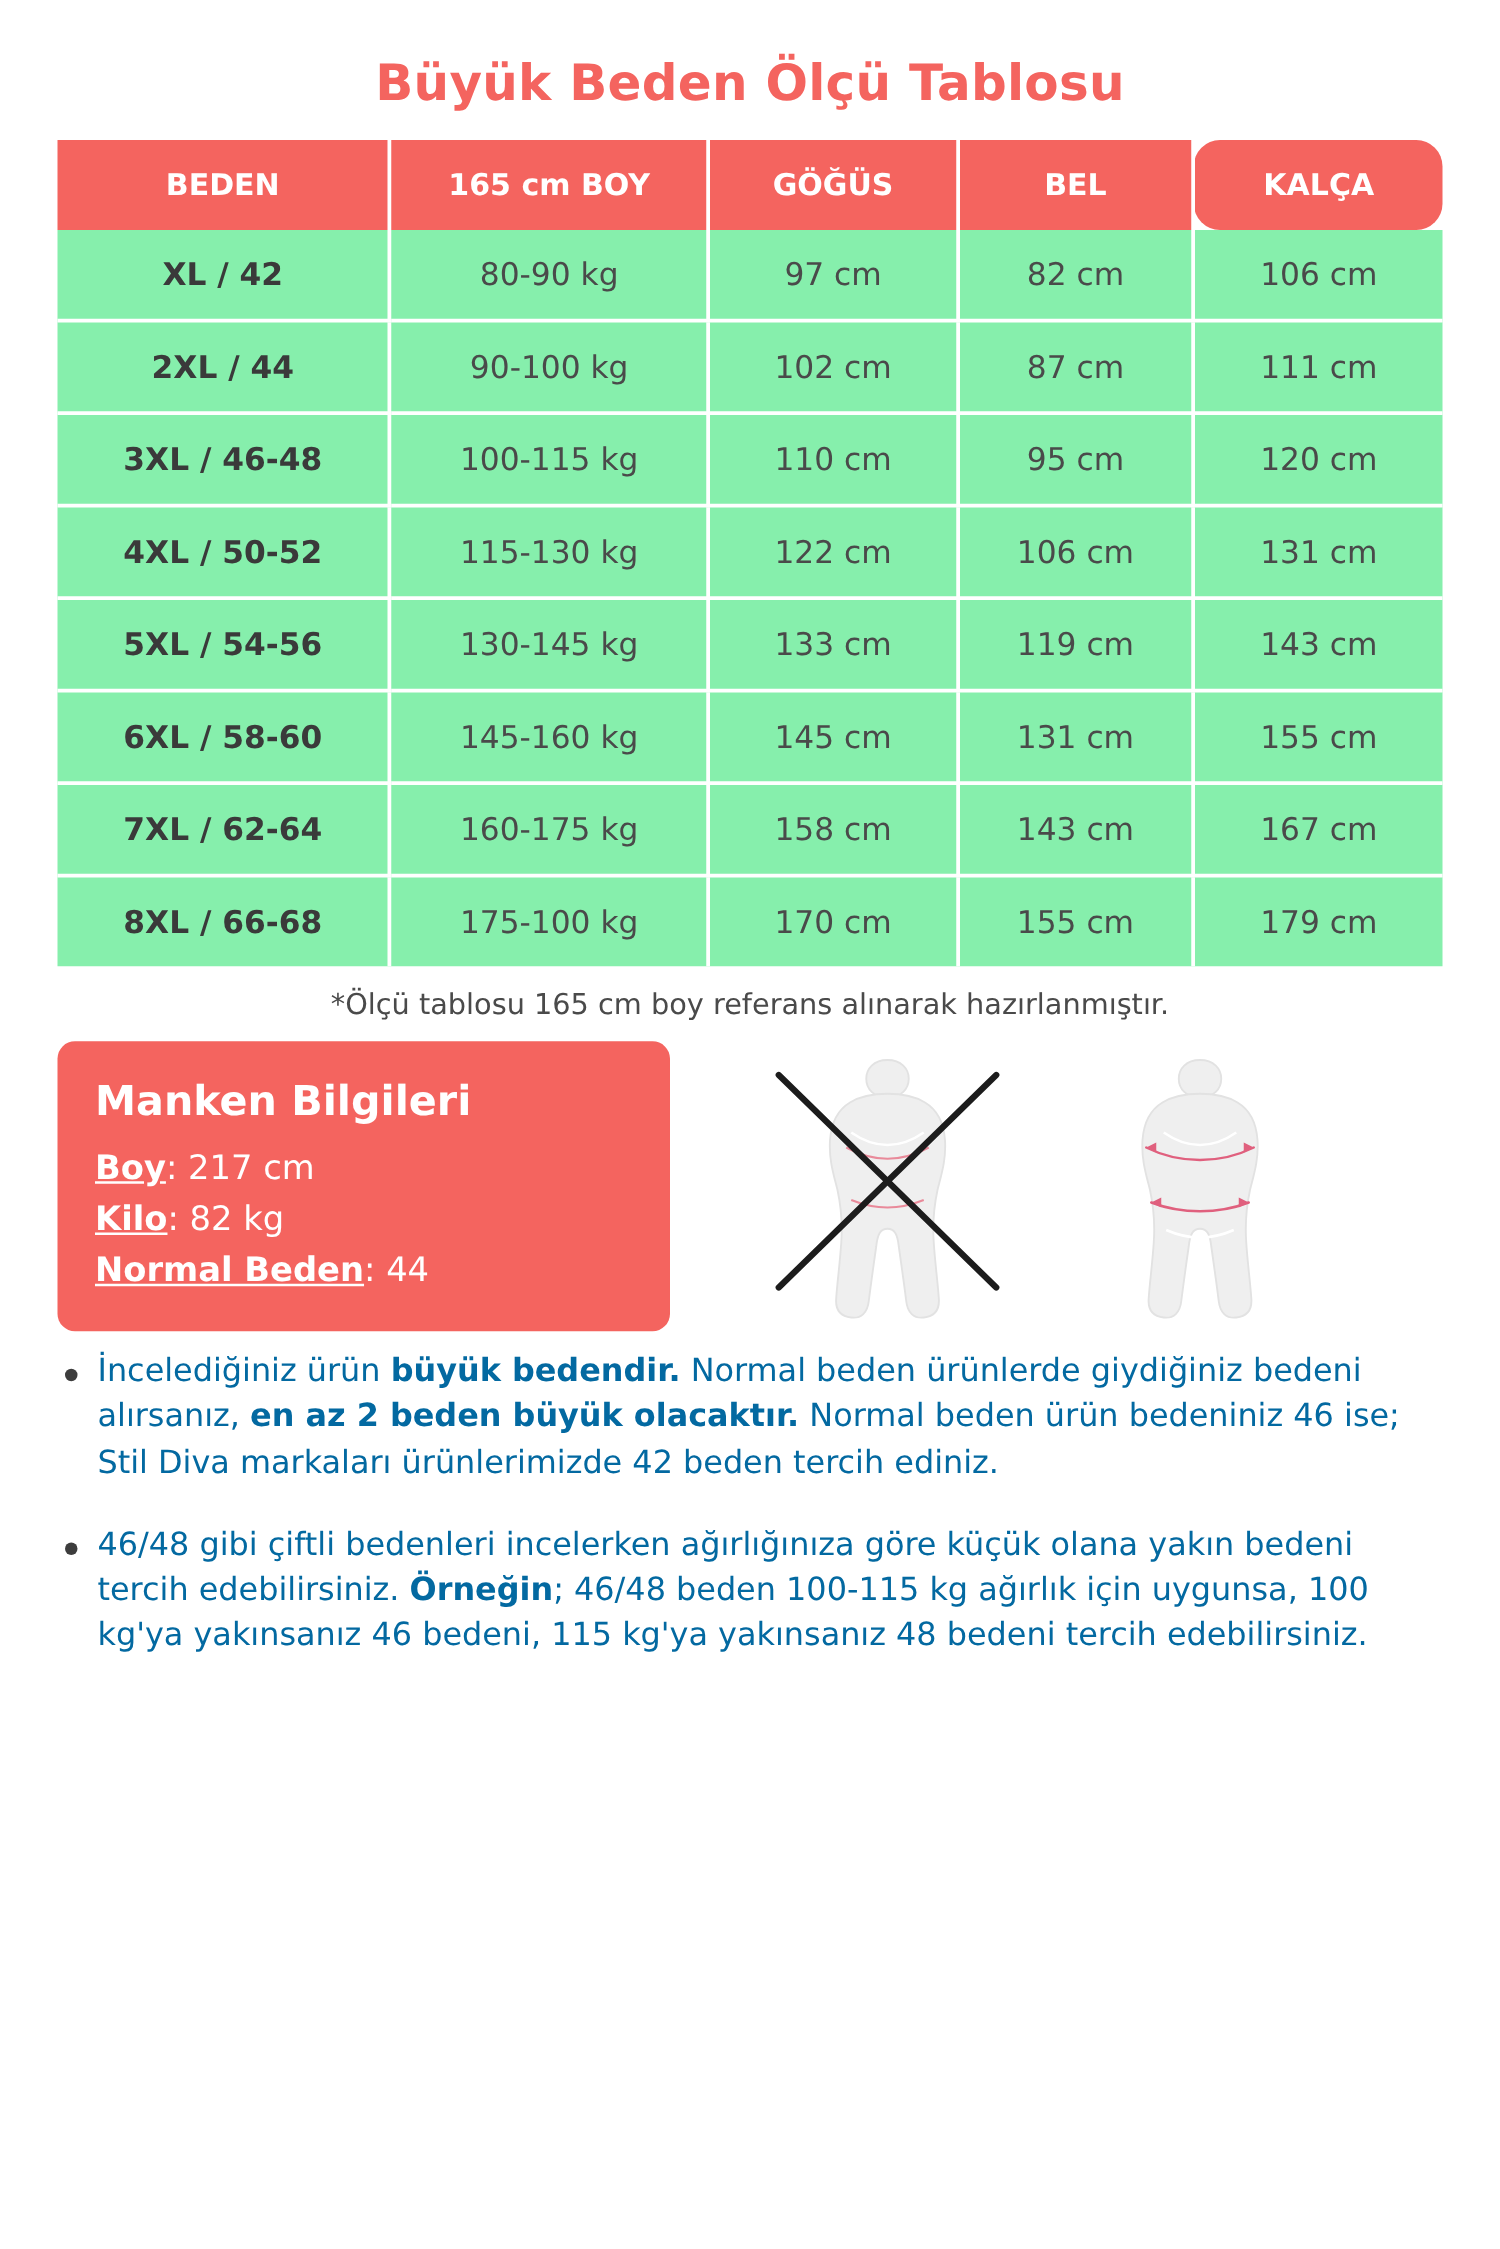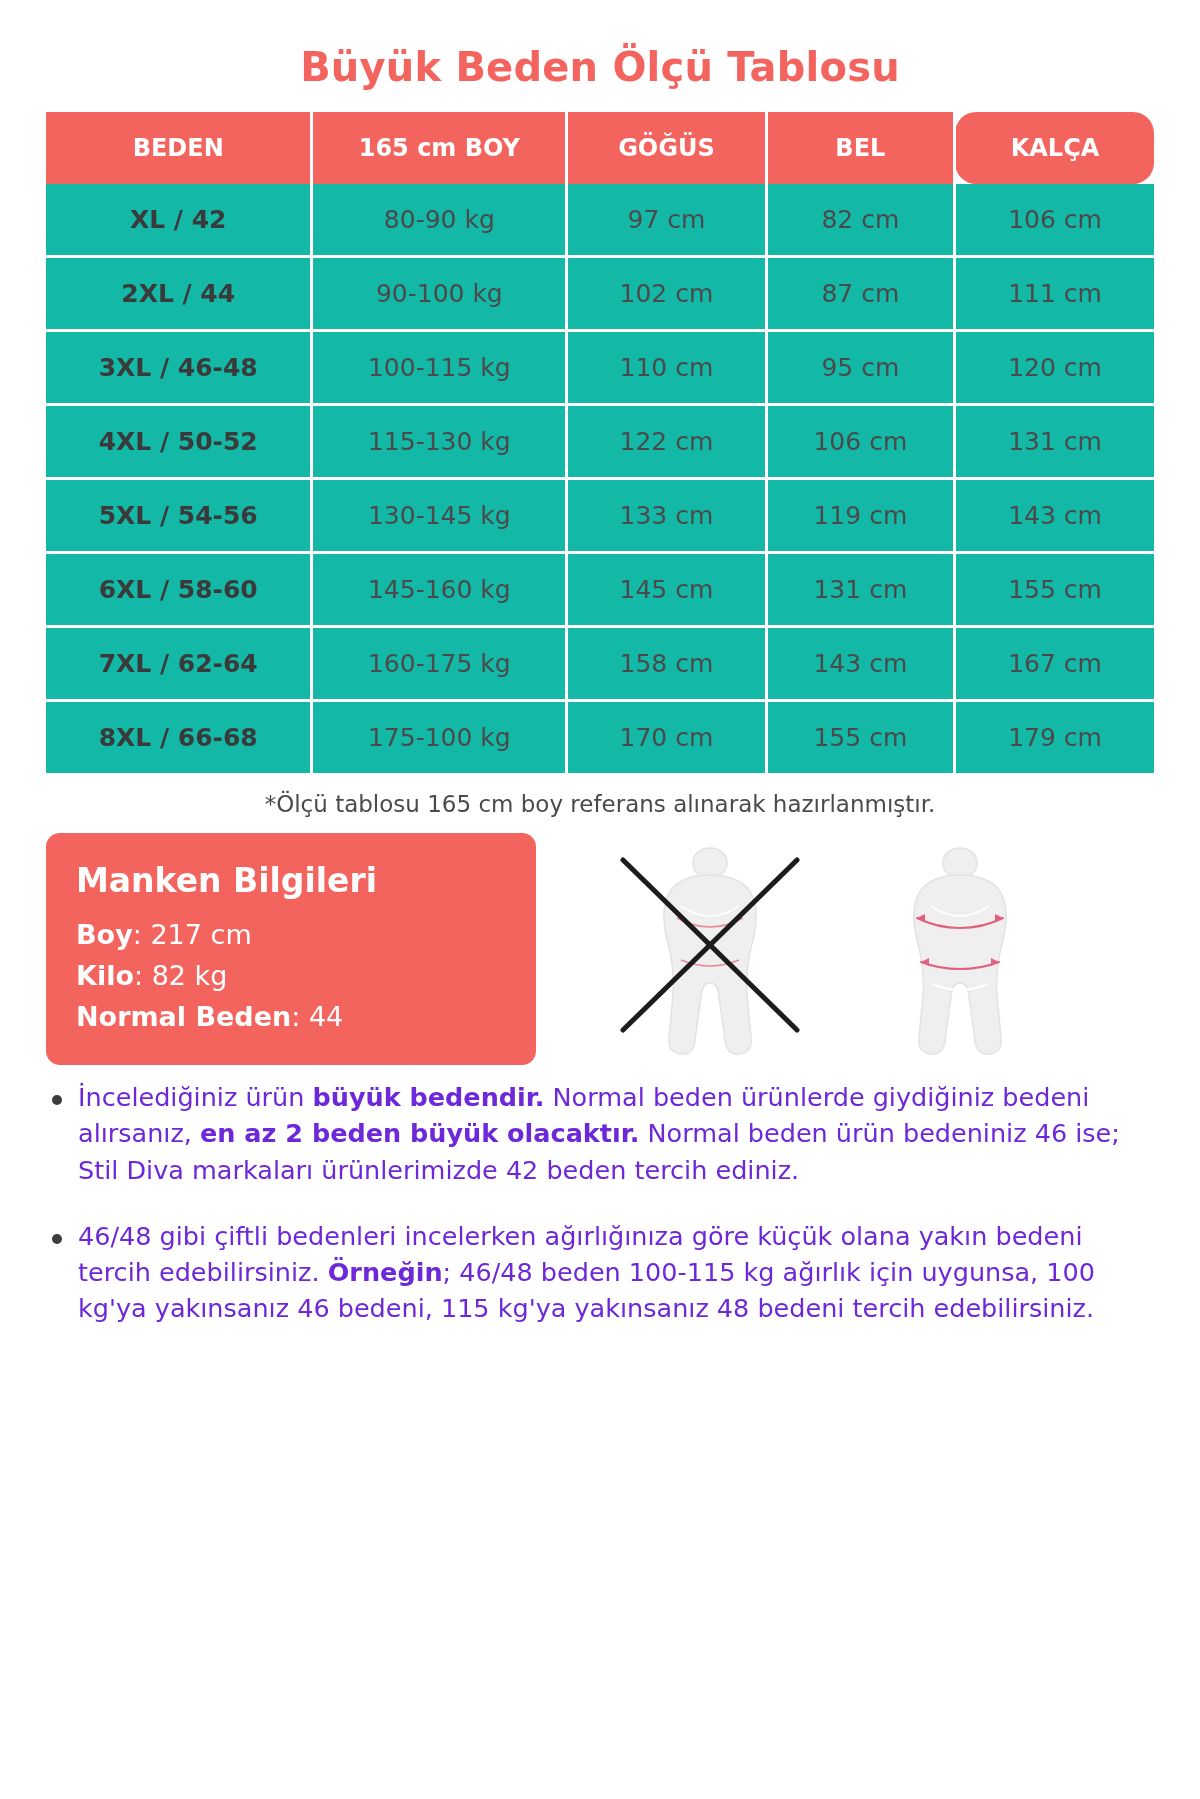--- a/index.html
+++ b/index.html
@@ -48,21 +48,21 @@
     border-right: 3px solid #ffffff;
   }
   table.size-table th:last-child { border-right: none; border-radius: 21px; }
   table.size-table th.col-beden { width: 24%; }
   table.size-table th.col-boy { width: 23%; }
   table.size-table th.col-gogus { width: 18%; }
   table.size-table th.col-bel { width: 17%; }
   table.size-table th.col-kalca { width: 18%; }
 
   table.size-table td {
-    background: #14b8a6;
+    background: #86efac;
     font-size: 25px;
     color: #4a4a4a;
     text-align: center;
     padding: 21px 8px;
     border-right: 3px solid #ffffff;
     border-bottom: 3px solid #ffffff;
   }
   table.size-table td:last-child { border-right: none; }
   table.size-table tr:last-child td { border-bottom: none; }
   table.size-table td.sz {
@@ -95,21 +95,21 @@
   .model-card h2 {
     margin: 2px 0 14px 0;
     font-size: 33px;
     font-weight: 700;
   }
   .model-line {
     font-size: 27px;
     line-height: 1.52;
     font-weight: 400;
   }
-  .model-line b { font-weight: 700; }
+  .model-line b { font-weight: 700; text-decoration: underline; }
 
   .figures {
     flex: 1 1 auto;
     display: flex;
     align-items: center;
     justify-content: center;
     gap: 40px;
     padding-right: 30px;
   }
   .figure { position: relative; width: 210px; height: 230px; }
@@ -129,21 +129,21 @@
     flex: 0 0 auto;
     width: 10px;
     height: 10px;
     background: #3d3d3d;
     border-radius: 50%;
     margin-top: 16px;
   }
   .btext {
     font-size: 25.5px;
     line-height: 1.42;
-    color: #6d28d9;
+    color: #0369a1;
   }
   .btext b { font-weight: 700; }
 </style>
 </head>
 <body>
 
 <div class="page">
 
   <div class="title">Büyük Beden Ölçü Tablosu</div>
 

